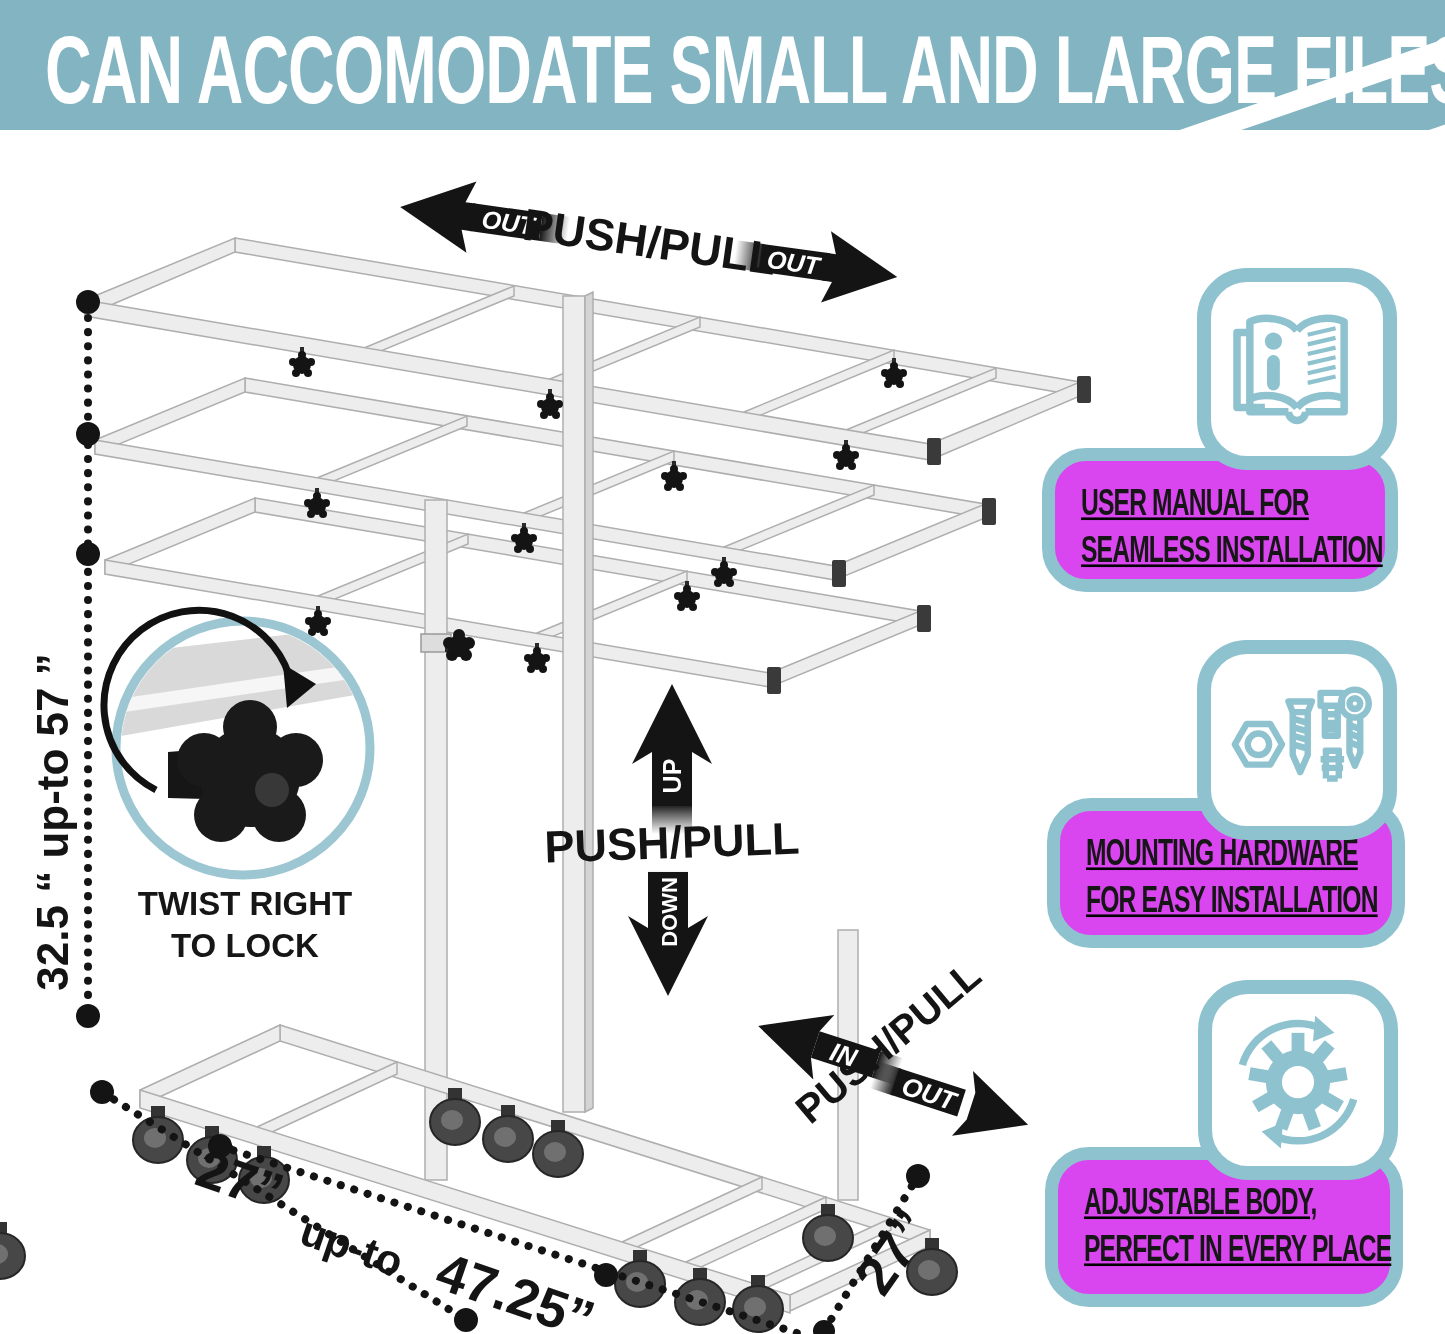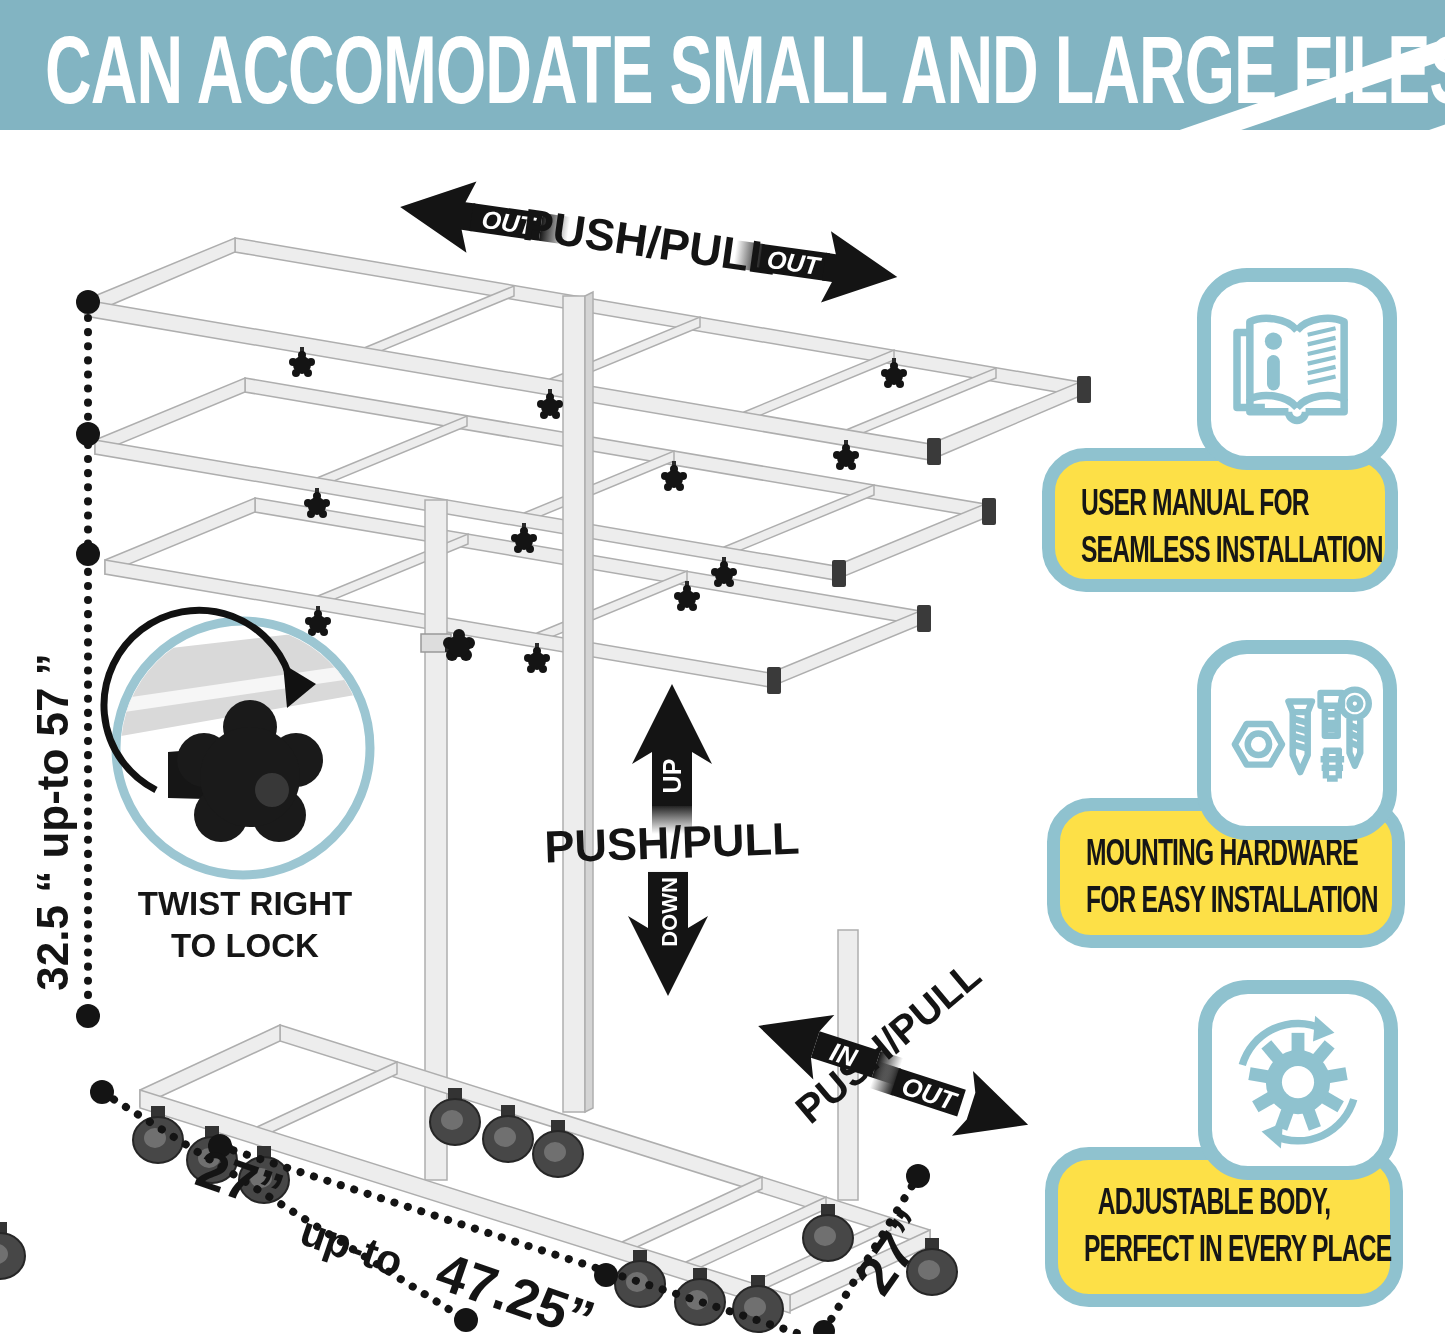--- a/index.html
+++ b/index.html
@@ -9,22 +9,22 @@
   .banner{position:absolute;left:0;top:0;width:1445px;height:130px;background:#82b4c2;overflow:hidden;}
   .banner-title{position:absolute;left:45px;top:14px;color:#ffffff;font-weight:bold;
                 font-size:68px;letter-spacing:-1px;white-space:nowrap;
                 transform:scale(0.95,1.42);transform-origin:left top;}
   .stripe{position:absolute;background:#ffffff;height:20px;width:560px;transform:rotate(-19deg);}
   .stripe.s1{right:-150px;top:84px;}
   .stripe.s2{right:-260px;top:132px;}
   
   #art{position:absolute;left:0;top:0;}
   
-  .bubble{position:absolute;box-sizing:border-box;background:#fde047;border:13px solid #8fc2cf;
-          border-radius:44px;z-index:4;padding:18px 0 0 26px;}
+  .bubble{position:absolute;box-sizing:border-box;background:#d946ef;border:13px solid #8fc2cf;
+          border-radius:44px;z-index:4;padding:18px 0 0 26px;text-decoration:underline;}
   .badge{position:absolute;box-sizing:border-box;background:#ffffff;border:14px solid #8fc2cf;
          border-radius:50px;z-index:5;display:flex;align-items:center;justify-content:center;}
   .bubble-line{display:block;color:#161616;font-weight:bold;font-size:29px;letter-spacing:-1px;
                line-height:47px;white-space:nowrap;transform:scale(0.85,1.3);transform-origin:0 50%;}
   .svgtext{font-family:"Liberation Sans",sans-serif;font-weight:bold;}
 </style>
 </head>
 <body>
 
 <div id="stage">
@@ -312,21 +312,21 @@
         <path d="M96,46 H108 M96,54 H108 M96,60 H108"></path>
         <path d="M97,78 V106 M109,78 V106 M95,80 H111 M92,88 H114 M93,96 H113 M98,106 H108"></path>
         <circle cx="124" cy="36" r="13"></circle>
           <circle cx="124" cy="36" r="5"></circle>
         <path d="M119,50 V82 L124,94 L129,82 V50"></path>
         <path d="M119,56 L129,60 M119,64 L129,68 M119,72 L129,76"></path>
       </g>
     </svg>
   </div>
 
-  <div class="bubble" style="left:1045px;top:1147px;width:358px;height:160px;text-align:center;">
+  <div class="bubble" style="left:1045px;top:1147px;width:358px;height:160px;">
     <span class="bubble-line">ADJUSTABLE BODY,</span>
     <span class="bubble-line">PERFECT IN EVERY PLACE</span>
   </div>
   <div class="badge" style="left:1198px;top:980px;width:200px;height:200px;">
     <svg width="150" height="150" viewBox="0 0 140 140">
       <g fill="#8fc2cf">
         <g>
           <rect x="64" y="26" width="12" height="18" transform="rotate(0 70 72)"></rect>
           <rect x="64" y="26" width="12" height="18" transform="rotate(40 70 72)"></rect>
           <rect x="64" y="26" width="12" height="18" transform="rotate(80 70 72)"></rect>

